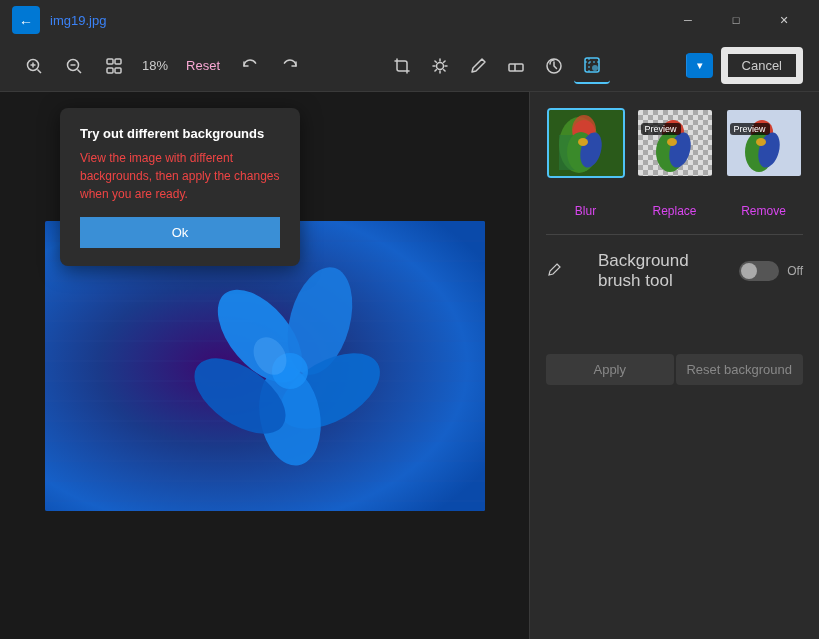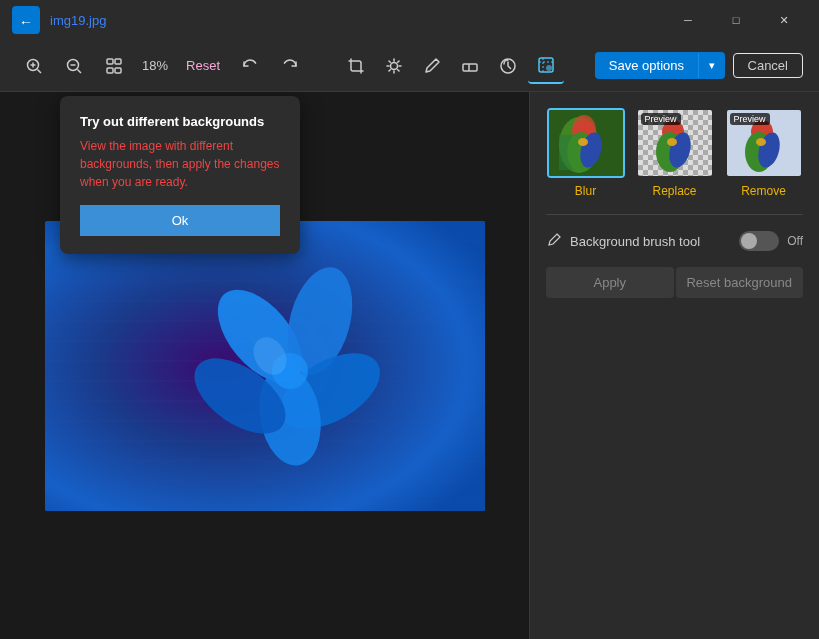--- a/index.html
+++ b/index.html
@@ -133,21 +133,21 @@
     }
     .save-options-arrow {
       padding: 6px 10px;
       border-left: 1px solid #1a8ae4;
       display: flex;
       align-items: center;
       font-size: 11px;
     }
     .cancel-btn {
       background: transparent;
-      border: 1px solid #e5e5e5;
+      border: 7px solid #e5e5e5;
       color: #ccc;
       padding: 4px 14px;
       border-radius: 4px;
       cursor: pointer;
       font-size: 13px;
     }
 
     
     .main-area {
       display: flex;
@@ -172,21 +172,21 @@
       border-radius: 2px;
       overflow: hidden;
       display: flex;
       align-items: center;
       justify-content: center;
     }
 
     
     .tooltip-popup {
       position: absolute;
-      top: 4px;
+      top: 16px;
       left: 60px;
       background: #2d2d2d;
       border-radius: 8px;
       padding: 18px 20px;
       width: 240px;
       z-index: 10;
       box-shadow: 0 4px 20px rgba(0,0,0,0.5);
     }
     .tooltip-title {
       font-size: 13px;
@@ -241,53 +241,55 @@
       border-radius: 4px;
       overflow: hidden;
       position: relative;
       border: 2px solid transparent;
     }
     .bg-thumbnail.selected {
       border-color: #4fc3f7;
     }
     .preview-badge {
       position: absolute;
-      top: 3px;
+      top: 13px;
       left: 3px;
       background: rgba(0,0,0,0.7);
       color: #fff;
       font-size: 9px;
       padding: 1px 4px;
       border-radius: 3px;
     }
     .bg-option-label {
       font-size: 12px;
-      color: #eab308;
+      color: #d946ef;
+      margin-top: 20px;
     }
 
     
     .separator {
       height: 1px;
       background: #444;
     }
 
     
     .brush-tool-row {
       display: flex;
       align-items: center;
       gap: 8px;
     }
     .brush-icon {
       font-size: 14px;
       color: #ccc;
     }
     .brush-label {
       flex: 1;
-      font-size: 13px;
+      font-size: 17px;
       color: #ccc;
+      margin-left: 28px;
     }
     .toggle-container {
       display: flex;
       align-items: center;
       gap: 8px;
     }
     .toggle-track {
       width: 40px;
       height: 20px;
       background: #555;
@@ -307,20 +309,21 @@
     }
     .toggle-label {
       font-size: 12px;
       color: #aaa;
     }
 
     
     .action-buttons {
       display: flex;
       gap: 2px;
+      margin-top: 47px;
     }
     .action-btn {
       flex: 1;
       padding: 8px;
       background: #3a3a3a;
       border: none;
       color: #888;
       border-radius: 4px;
       cursor: pointer;
       font-size: 13px;
@@ -419,21 +422,20 @@
       <svg width="18" height="18" viewBox="0 0 18 18" fill="none">
         <rect x="2" y="2" width="14" height="14" rx="2" stroke="#4fc3f7" stroke-width="1.5" fill="none"></rect>
         <path d="M2 6h14M6 2v14" stroke="#4fc3f7" stroke-width="1" stroke-dasharray="2,2"></path>
         <circle cx="12" cy="12" r="3" fill="#4fc3f7" opacity="0.6"></circle>
       </svg>
     </button>
   </div>
 
   <div class="toolbar-right">
     <div class="save-options-btn">
-      <span class="save-options-main">Save options</span>
       <span class="save-options-arrow">▾</span>
     </div>
     <button class="cancel-btn">Cancel</button>
   </div>
 </div>
 
 <div class="main-area">
 
   <div class="canvas-area">
 

